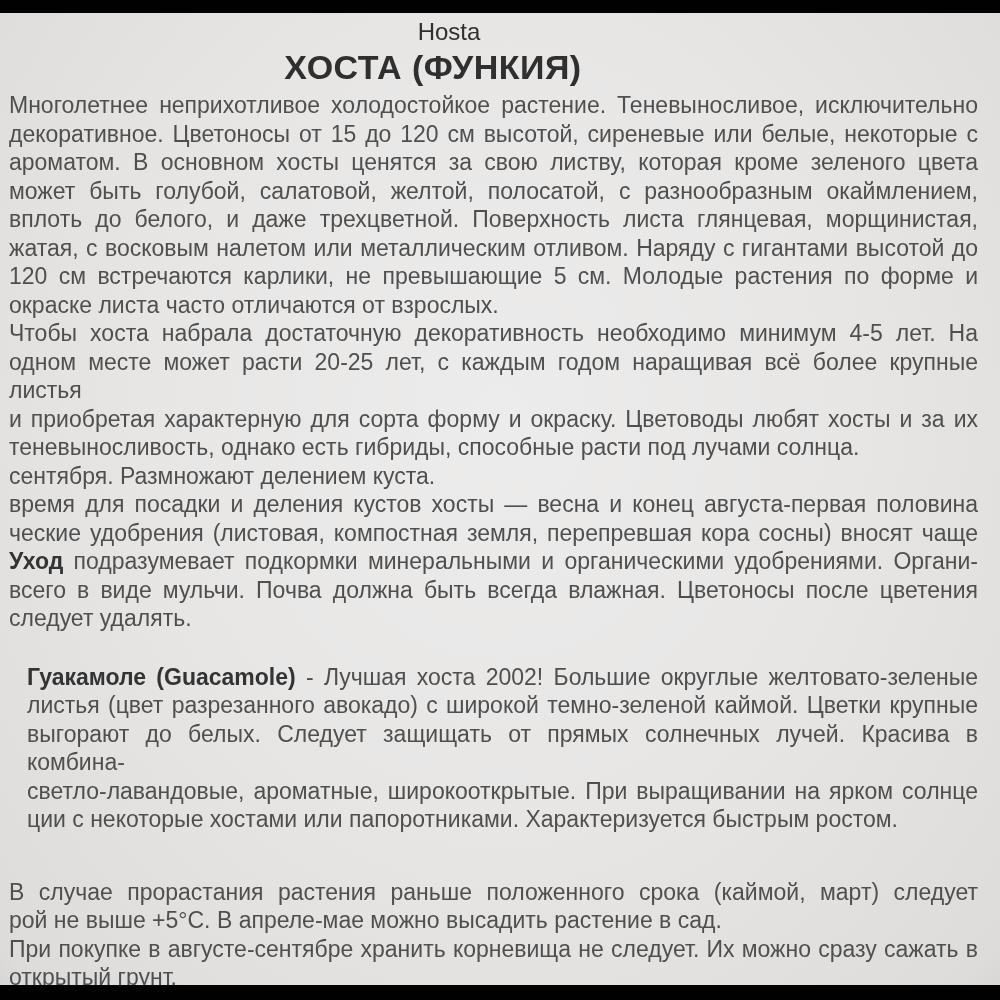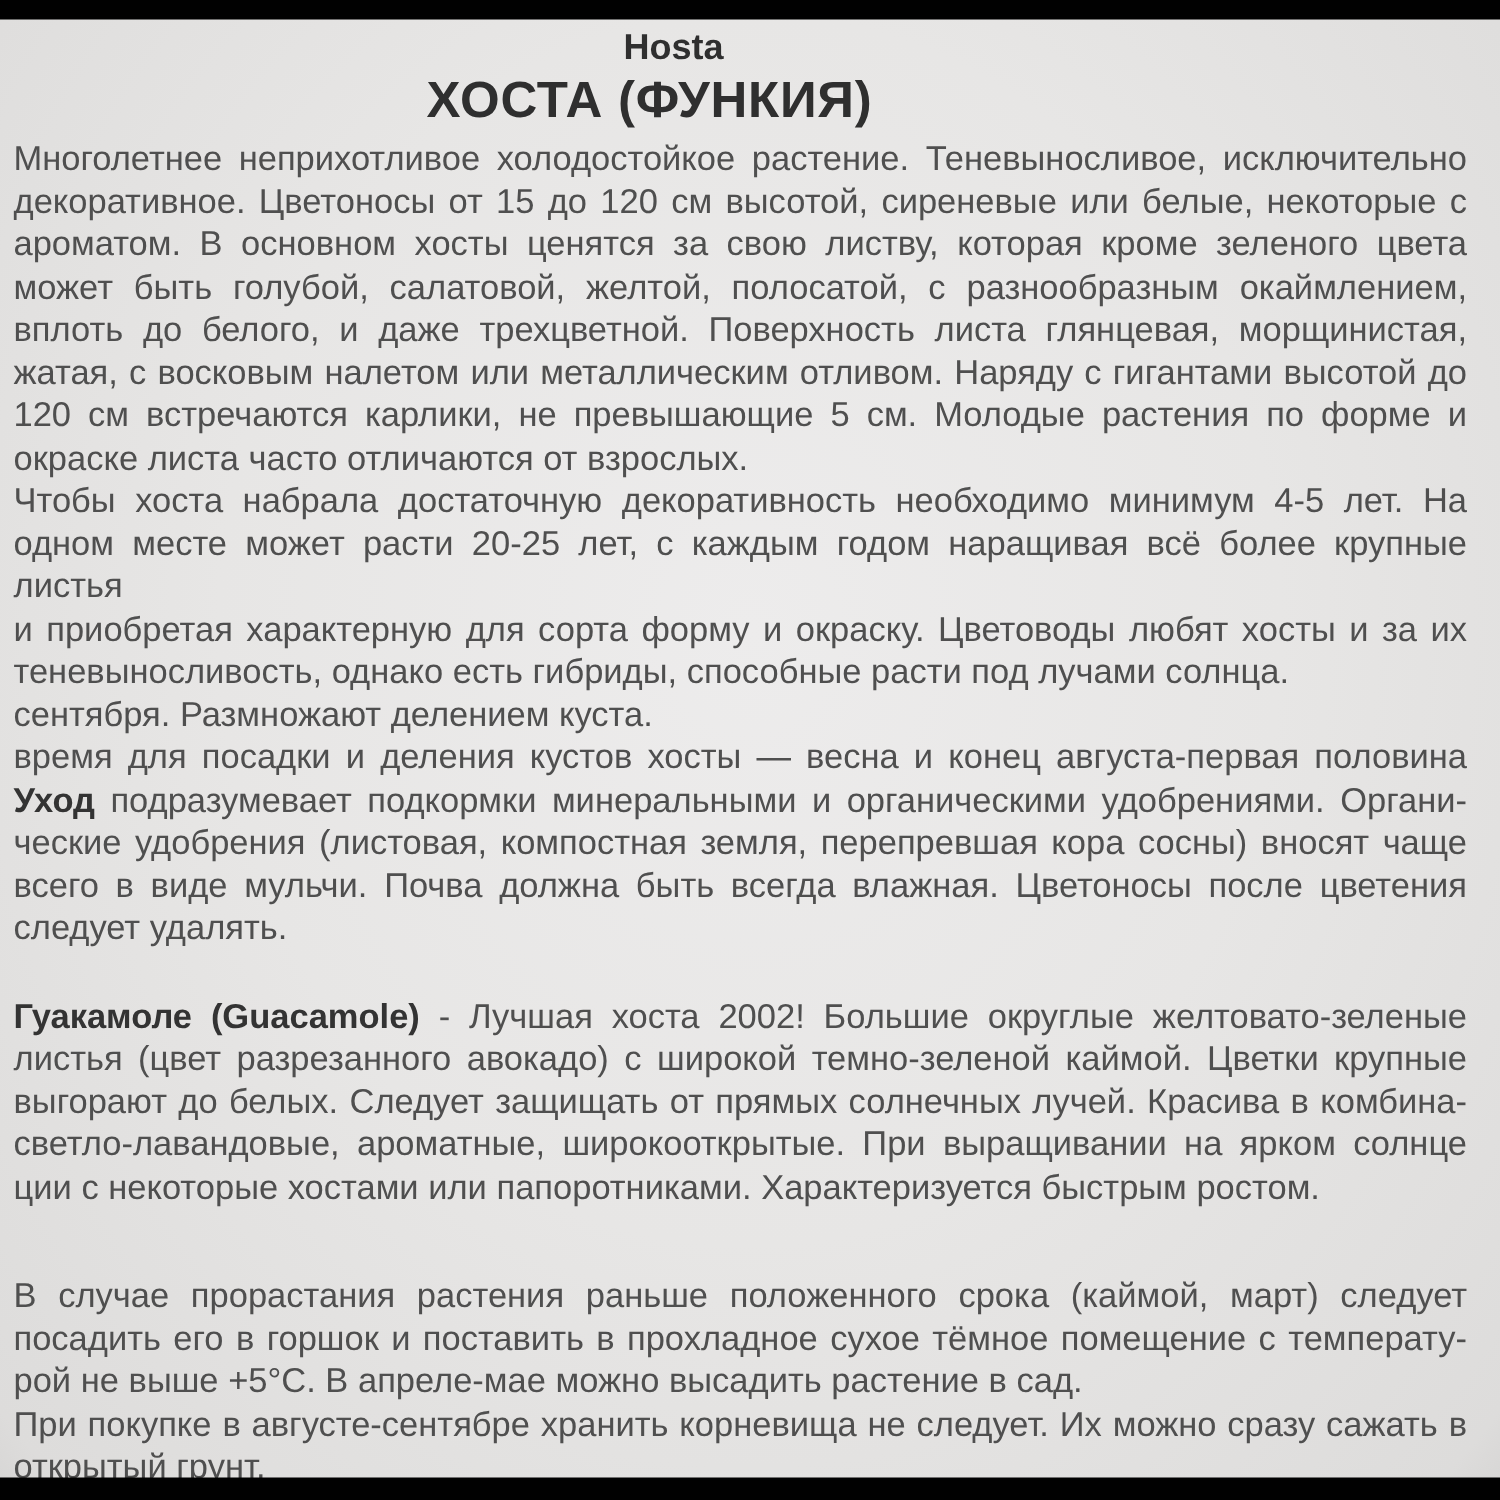--- a/index.html
+++ b/index.html
@@ -20,29 +20,29 @@
   .bar-bottom {
     position: absolute; bottom: 0; left: 0; right: 0;
     height: 15px; background: #010101;
   }
   .titles {
     padding-top: 17px;
     padding-right: 134px; 
     text-align: center;
     color: #2f2f2f;
   }
-  .title-en { font-weight: bold; font-size: 24px; line-height: 30px; margin-left: 32px; }
+  .title-en { font-weight: normal; font-size: 24px; line-height: 30px; margin-left: 32px; }
   .title-ru { font-weight: bold; font-size: 34px; line-height: 40px; letter-spacing: 0.5px; }
   .doc-body {
     padding: 4px 22px 0 9px;
     font-size: 23px;
     line-height: 28.5px;
   }
   .paragraph { margin: 0; }
-  .para-guacamole { margin-top: 30px; }
+  .para-guacamole { margin-top: 30px; margin-left: 18px; }
   .para-sprouting { margin-top: 44px; }
   .line {
     text-align: justify;
     text-align-last: justify;
     white-space: normal;
   }
   .line.last { text-align-last: left; }
   .lead { font-weight: bold; color: #333333; }
 </style>
 </head>
@@ -71,35 +71,34 @@
         <div class="line">Чтобы хоста набрала достаточную декоративность необходимо минимум 4-5 лет. На</div>
         <div class="line">одном месте может расти 20-25 лет, с каждым годом наращивая всё более крупные листья</div>
         <div class="line">и приобретая характерную для сорта форму и окраску. Цветоводы любят хосты и за их</div>
         <div class="line last">теневыносливость, однако есть гибриды, способные расти под лучами солнца.</div>
       </div>
       <div class="paragraph para-planting">
         <div class="line last">сентября. Размножают делением куста.</div>
         <div class="line">время для посадки и деления кустов хосты — весна и конец августа-первая половина</div>
       </div>
       <div class="paragraph para-care">
+        <div class="line">ческие удобрения (листовая, компостная земля, перепревшая кора сосны) вносят чаще</div>
         <div class="line"><span class="lead">Уход</span> подразумевает подкормки минеральными и органическими удобрениями. Органи-</div>
-        <div class="line">ческие удобрения (листовая, компостная земля, перепревшая кора сосны) вносят чаще</div>
         <div class="line">всего в виде мульчи. Почва должна быть всегда влажная. Цветоносы после цветения</div>
         <div class="line last">следует удалять.</div>
       </div>
       <div class="paragraph para-guacamole">
         <div class="line"><span class="lead">Гуакамоле (Guacamole)</span> - Лучшая хоста 2002! Большие округлые желтовато-зеленые</div>
         <div class="line">листья (цвет разрезанного авокадо) с широкой темно-зеленой каймой. Цветки крупные</div>
         <div class="line">выгорают до белых. Следует защищать от прямых солнечных лучей. Красива в комбина-</div>
         <div class="line">светло-лавандовые, ароматные, широкооткрытые. При выращивании на ярком солнце</div>
         <div class="line last">ции с некоторые хостами или папоротниками. Характеризуется быстрым ростом.</div>
       </div>
       <div class="paragraph para-sprouting">
         <div class="line">В случае прорастания растения раньше положенного срока (каймой, март) следует</div>
-        <div class="line">посадить его в горшок и поставить в прохладное сухое тёмное помещение с температу-</div>
         <div class="line last">рой не выше +5°С. В апреле-мае можно высадить растение в сад.</div>
       </div>
       <div class="paragraph para-purchase">
         <div class="line">При покупке в августе-сентябре хранить корневища не следует. Их можно сразу сажать в</div>
         <div class="line last">открытый грунт.</div>
       </div>
     </div>
 
   <div class="bar-bottom"></div>
 </div>

